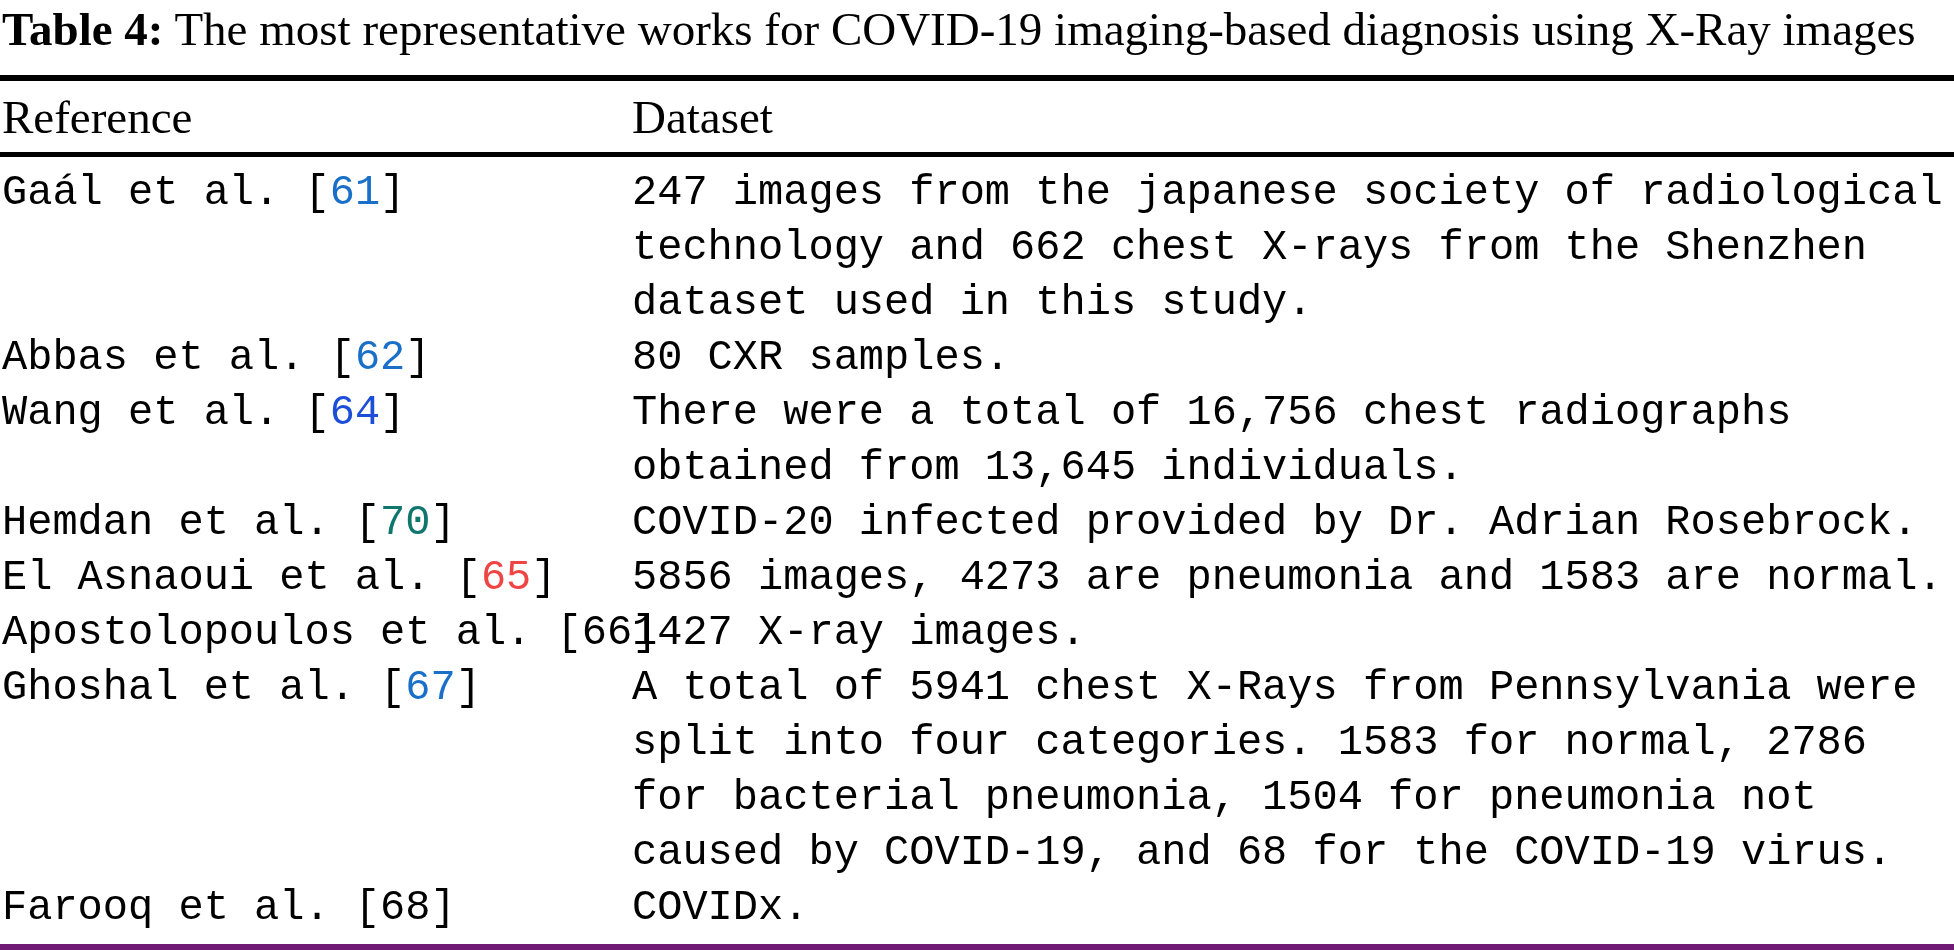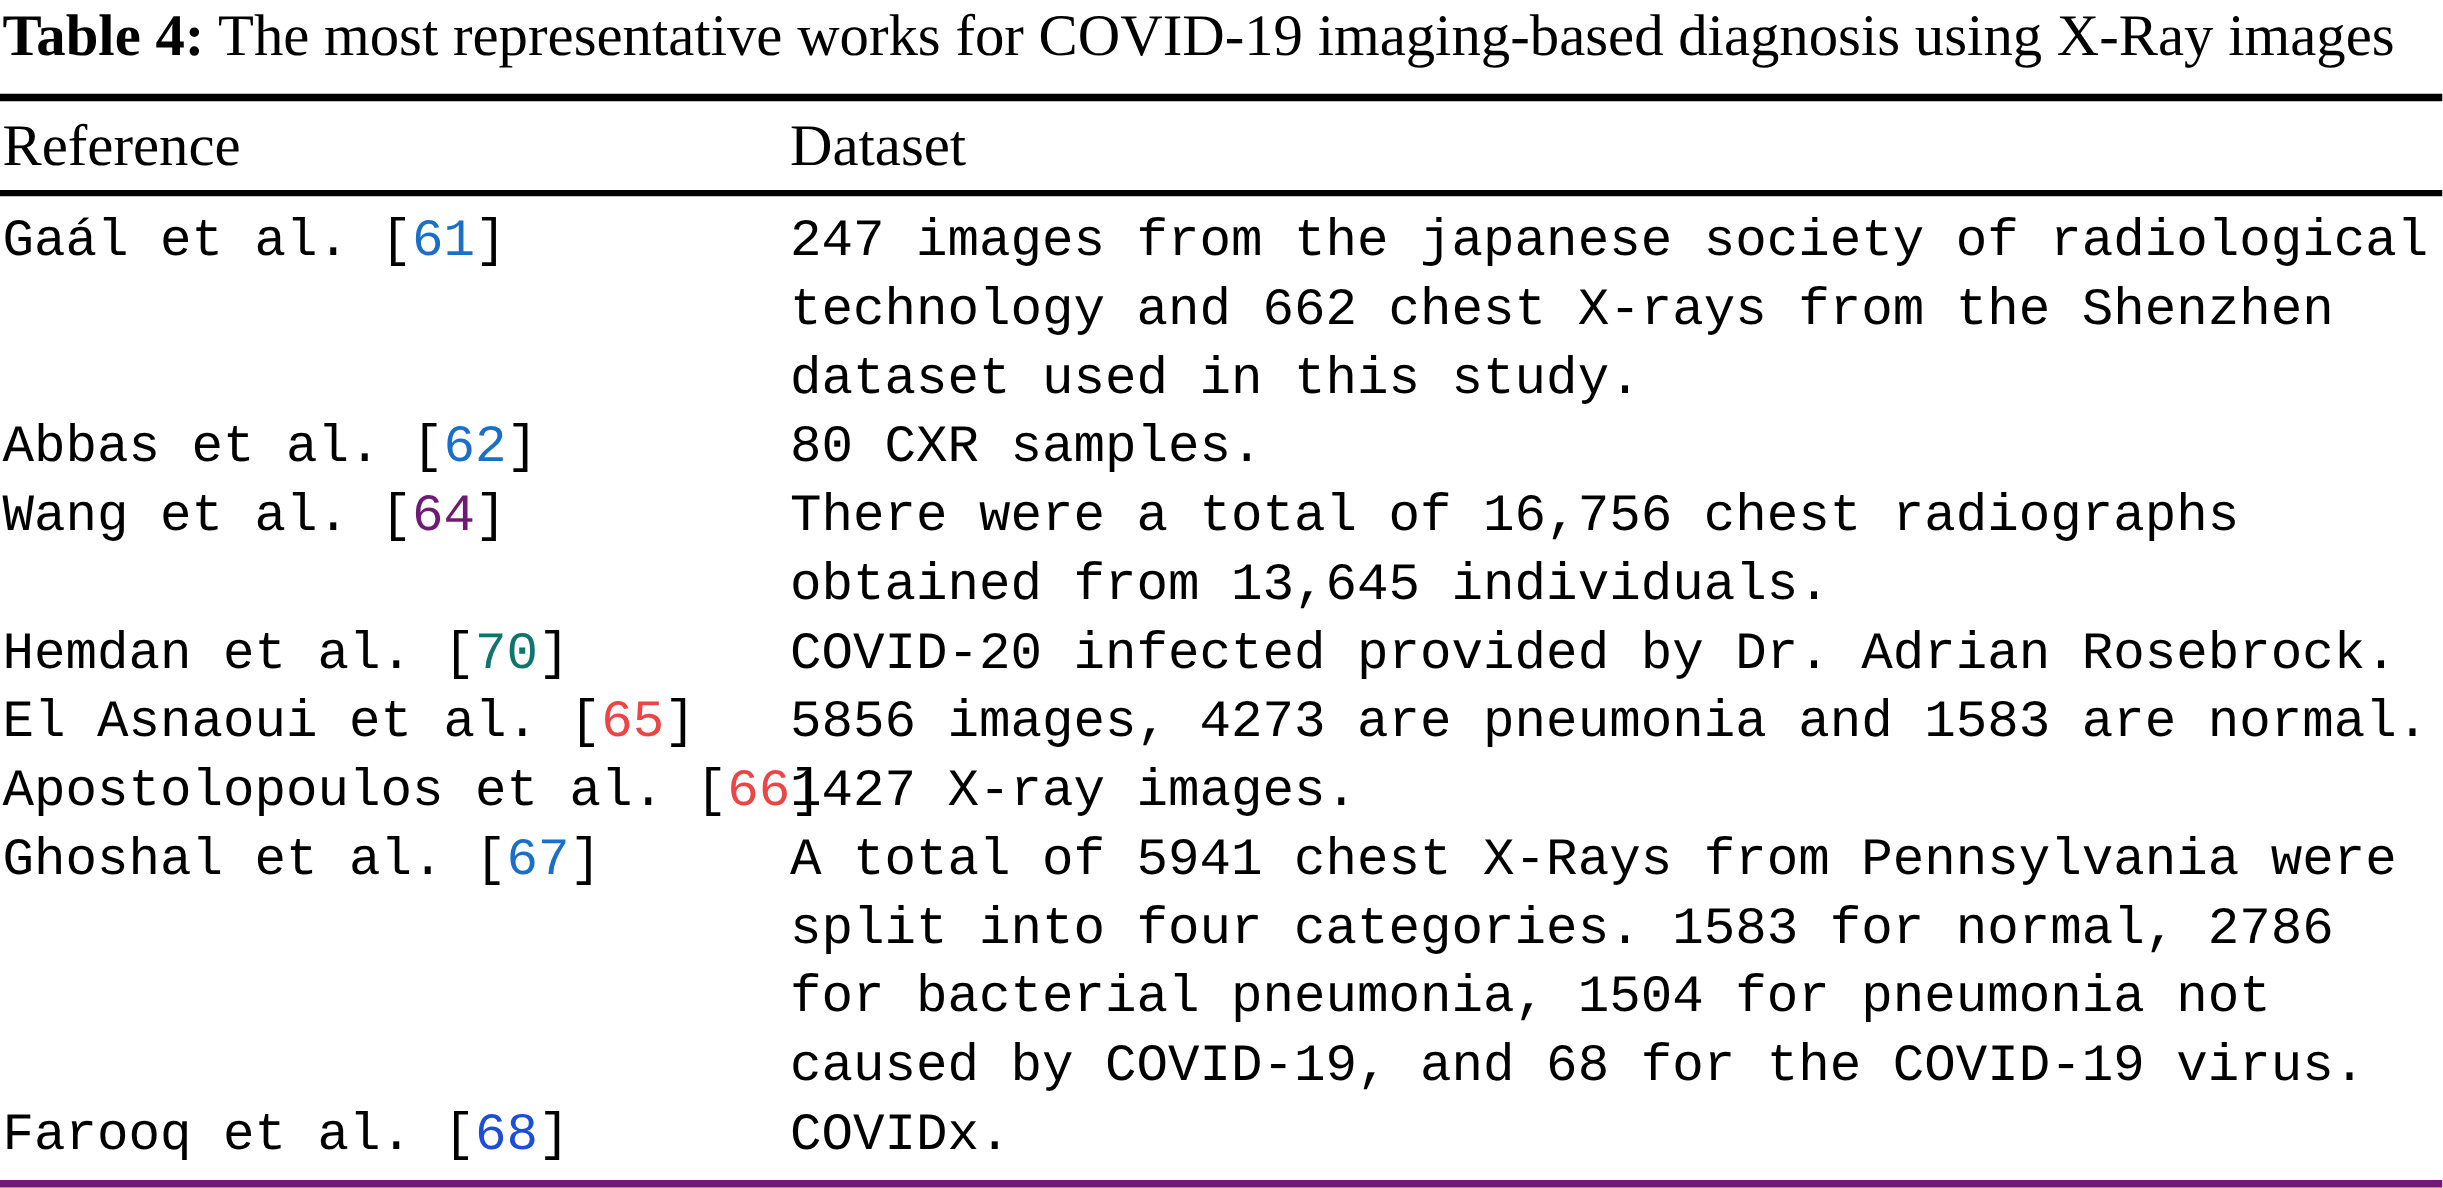--- a/index.html
+++ b/index.html
@@ -83,42 +83,42 @@
     <td class="dataset">247 images from the japanese society of radiological technology and 662 chest X-rays from the Shenzhen dataset used in this study.</td>
   </tr>
 
   <tr>
     <td class="ref"><span class="ref-name">Abbas et al. </span><span>[</span><a class="cite" style="color: rgb(26, 112, 200);">62</a><span>]</span></td>
     <td class="dataset">80 CXR samples.</td>
   </tr>
 
 
   <tr>
-    <td class="ref"><span class="ref-name">Wang et al. </span><span>[</span><a class="cite" style="color: #701a75;">64</a><span>]</span></td>
+    <td class="ref"><span class="ref-name">Wang et al. </span><span>[</span><a class="cite" style="color: #1d4ed8;">64</a><span>]</span></td>
     <td class="dataset">There were a total of 16,756 chest radiographs obtained from 13,645 individuals.</td>
   </tr>
 
   <tr>
     <td class="ref"><span class="ref-name">Hemdan et al. </span><span>[</span><a class="cite" style="color: #0f766e;">70</a><span>]</span></td>
     <td class="dataset">COVID-20 infected provided by Dr. Adrian Rosebrock.</td>
   </tr>
 
   <tr>
     <td class="ref"><span class="ref-name">El Asnaoui et al. </span><span>[</span><a class="cite" style="color: #ef4444;">65</a><span>]</span></td>
     <td class="dataset">5856 images, 4273 are pneumonia and 1583 are normal.</td>
   </tr>
 
   <tr>
-    <td class="ref"><span class="ref-name">Apostolopoulos et al. </span><span>[</span><a class="cite" style="color: #ef4444; text-align: center;">66</a><span>]</span></td>
+    <td class="ref"><span class="ref-name">Apostolopoulos et al. </span><span>[</span><a class="cite" style="color: #000000; text-align: center;">66</a><span>]</span></td>
     <td class="dataset">1427 X-ray images.</td>
   </tr>
 
   <tr>
     <td class="ref"><span class="ref-name">Ghoshal et al. </span><span>[</span><a class="cite" style="color: rgb(26, 112, 200);">67</a><span>]</span></td>
     <td class="dataset">A total of 5941 chest X-Rays from Pennsylvania were split into four categories. 1583 for normal, 2786 for bacterial pneumonia, 1504 for pneumonia not caused by COVID-19, and 68 for the COVID-19 virus.</td>
   </tr>
 
   <tr>
-    <td class="ref"><span class="ref-name">Farooq et al. </span><span>[</span><a class="cite" style="color: #1d4ed8; margin-top: 20px;">68</a><span>]</span></td>
+    <td class="ref"><span class="ref-name">Farooq et al. </span><span>[</span><a class="cite" style="color: #000000; margin-top: 20px;">68</a><span>]</span></td>
     <td class="dataset">COVIDx.</td>
   </tr>
 </tbody>
 </table>
 
 </body></html>

